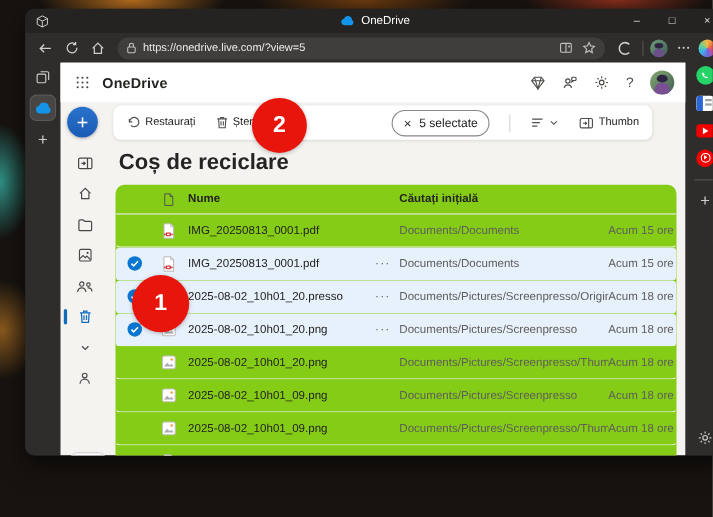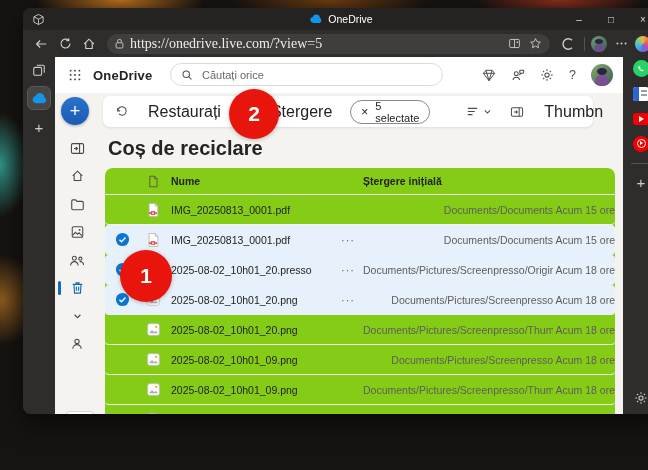--- a/index.html
+++ b/index.html
@@ -21,21 +21,21 @@
     background:#2e2d2b;box-shadow:0 8px 24px rgba(0,0,0,.6);overflow:hidden;margin-left:15px;}
   .titlebar{position:absolute;left:0;top:0;right:0;height:22px;background:#242321;display:flex;align-items:center;}
   .cube{margin-left:9px;color:#cfcecc;}
   .tab-center{position:absolute;left:0;right:0;top:0;height:22px;display:flex;align-items:center;justify-content:center;gap:6px;color:#ffffff;font-size:10.5px;}
   .win-controls{margin-left:auto;display:flex;height:22px;}
   .win-btn{width:32px;height:22px;display:flex;align-items:center;justify-content:center;color:#dddcdb;font-size:10px;}
   
   .navbar{position:absolute;left:0;top:22px;right:0;height:27px;background:#2e2d2b;display:flex;align-items:center;padding:0 8px;box-sizing:border-box;gap:4px;}
   .nav-icon{width:20px;height:20px;display:flex;align-items:center;justify-content:center;color:#cfcecc;flex:0 0 auto;}
   .addr{flex:1;height:20px;background:#3f3e3c;border-radius:10px;display:flex;align-items:center;padding:0 8px;gap:6px;min-width:0;margin:0 4px;}
-  .addr .url{flex:1;color:#ececeb;font-size:14px;white-space:nowrap;overflow:hidden;font-family:Liberation Serif, serif;}
+  .addr .url{flex:1;color:#ececeb;font-size:10px;white-space:nowrap;overflow:hidden;}
   .addr-right{display:flex;gap:8px;align-items:center;color:#c4c3c1;}
   .nav-divider{width:1px;height:14px;background:#55534f;margin:0 2px;}
   .avatar-sm{width:16px;height:16px;border-radius:50%;background:linear-gradient(135deg,#6f9d77,#3d5d55);position:relative;overflow:hidden;flex:0 0 auto;}
   .avatar-sm:after{content:"";position:absolute;left:4px;top:3px;width:8px;height:5px;border-radius:50%;background:#2c2440;}
   .avatar-sm:before{content:"";position:absolute;left:3px;top:8px;width:10px;height:8px;border-radius:5px 5px 0 0;background:#6b4f8a;}
   .copilot{width:16px;height:16px;border-radius:50%;background:conic-gradient(#f4b63f,#e8684a,#c84b9b,#6a6ae0,#3db6e8,#6fd08c,#f4b63f);}
   
   .bbody{position:absolute;left:0;top:49px;right:0;bottom:0;}
   .tabstrip{position:absolute;left:0;top:0;width:32px;bottom:0;background:#2e2d2b;display:flex;flex-direction:column;align-items:center;padding-top:6px;gap:9px;box-sizing:border-box;}
   .tabstrip .t-icon{color:#cfcecc;}
@@ -65,21 +65,21 @@
   .hdr-icons{position:absolute;right:10px;top:0;height:36px;display:flex;align-items:center;gap:15px;color:#4b4a47;}
   .avatar-lg{width:22px;height:22px;border-radius:50%;background:linear-gradient(135deg,#86a96f,#3d5d55);position:relative;overflow:hidden;}
   .avatar-lg:after{content:"";position:absolute;left:6px;top:4px;width:10px;height:7px;border-radius:50%;background:#2c2440;}
   .avatar-lg:before{content:"";position:absolute;left:4px;top:11px;width:14px;height:11px;border-radius:7px 7px 0 0;background:#7a4f93;}
   .help-q{font-size:12.5px;color:#4b4a47;}
   .page{position:absolute;left:0;right:0;top:36px;bottom:0;}
   
   .fab{position:absolute;left:6px;top:4px;width:28px;height:28px;border-radius:50%;background:linear-gradient(180deg,#2a72cc,#1a5bb4);color:#fff;display:flex;align-items:center;justify-content:center;font-size:18px;font-weight:400;box-shadow:0 1px 3px rgba(0,0,0,.3);}
   
   .cmdbar{position:absolute;left:48px;top:3px;width:490px;height:31px;background:#fff;border-radius:7px;box-shadow:0 1px 3px rgba(0,0,0,.1);display:flex;align-items:center;padding:0 12px;box-sizing:border-box;gap:18px;}
-  .cmd{display:flex;align-items:center;gap:20px;font-size:16px;color:#242321;}
+  .cmd{display:flex;align-items:center;gap:4px;font-size:10px;color:#242321;}
   .cmd .ci{color:#4f4d4b;}
   .sel-pill{margin-left:auto;display:flex;align-items:center;gap:7px;border:1px solid #8a8886;border-radius:13px;height:22px;padding:0 10px;font-size:11px;color:#242321;}
   .sel-x{font-size:12px;color:#242321;line-height:1;}
   .bar-divider{width:1px;height:16px;background:#d6d4d1;}
   .sort-group{display:flex;align-items:center;gap:4px;color:#4f4d4b;}
   .chev{color:#4f4d4b;}
   
   .page-title{position:absolute;left:53px;top:44px;font-size:20px;font-weight:600;color:#252423;}
   
   .rail{position:absolute;left:10px;top:46px;width:24px;display:flex;flex-direction:column;align-items:center;}
@@ -93,21 +93,21 @@
   .list-card{position:absolute;left:50px;top:75px;width:510px;height:277px;background:#84cc16;border-radius:8px;overflow:hidden;}
   .lrow{display:grid;grid-template-columns:26px 30px 170px 22px 190px 1fr;align-items:center;padding-left:10px;box-sizing:border-box;}
   .lhead{height:27px;border-bottom:1px solid #edebe9;color:#242321;font-size:10.5px;font-weight:700;}
   .lhead .hicon{color:#55534f;}
   .sort-col{display:flex;align-items:center;gap:4px;}
   .sort-arrow{font-size:10px;color:#55534f;font-weight:400;}
   .row{height:30px;font-size:10.5px;color:#242321;border-bottom:1px solid #f4f3f1;border-radius:4px;}
   .row.selected{background:#e7f1fb;border-bottom-color:#e7f1fb;}
   .cell{min-width:0;}
   .c-name{white-space:nowrap;overflow:hidden;text-overflow:ellipsis;padding-right:6px;}
-  .c-loc,.c-date{color:#5f5d5b;white-space:nowrap;overflow:hidden;text-align:right;}
+  .c-loc,.c-date{color:#5f5d5b;white-space:nowrap;overflow:hidden;}
   .more{color:#5f5d5b;font-size:11px;letter-spacing:1px;}
   .check,.icon-cell{display:flex;align-items:center;justify-content:flex-start;}
   .icon-cell{justify-content:center;padding-right:6px;}
   .hscroll{position:absolute;left:50px;top:357px;width:395px;height:5px;border-radius:3px;background:#8f8d8b;}
   
   .ann{position:absolute;border-radius:50%;background:#e8150c;color:#fff;display:flex;align-items:center;justify-content:center;font-size:21px;font-weight:700;z-index:60;box-shadow:0 1px 4px rgba(0,0,0,.25);}
   #ann-2{left:229px;top:89px;width:50px;height:50px;}
   #ann-1{left:120px;top:250px;width:52px;height:52px;}
 </style>
 </head>
@@ -240,27 +240,20 @@
               <circle cx="13" cy="3" r="1.1"></circle>
               <circle cx="3" cy="8" r="1.1"></circle>
               <circle cx="8" cy="8" r="1.1"></circle>
               <circle cx="13" cy="8" r="1.1"></circle>
               <circle cx="3" cy="13" r="1.1"></circle>
               <circle cx="8" cy="13" r="1.1"></circle>
               <circle cx="13" cy="13" r="1.1"></circle>
             </svg>
         </span>
         <span class="od-name">OneDrive</span>
-        <div class="search">
-          <svg width="12" height="12" viewBox="0 0 16 16" fill="none" stroke="#55534f" stroke-width="1.4">
-              <circle cx="7" cy="7" r="4.3"></circle>
-              <path d="m10.5 10.5 3.5 3.5"></path>
-            </svg>
-          <input type="text" placeholder="Căutați orice" style="">
-        </div>
         <div class="hdr-icons">
           <span>
             <svg width="14" height="13" viewBox="0 0 16 15" fill="none" stroke="currentColor" stroke-width="1.1">
                 <path d="M4.5 1.5h7L14.5 5 8 13.5 1.5 5z"></path>
                 <path d="M1.5 5h13M5.5 5 8 13.5 10.5 5M4.5 1.5 5.5 5M11.5 1.5 10.5 5"></path>
               </svg>
           </span>
           <span>
             <svg width="14" height="14" viewBox="0 0 16 16" fill="none" stroke="currentColor" stroke-width="1.2">
                 <circle cx="6" cy="6.5" r="2.2"></circle>
@@ -391,21 +384,21 @@
           <div class="lrow lhead">
             <span class="cell"></span>
             <span class="cell icon-cell hicon">
               <svg width="12" height="13" viewBox="0 0 14 16" fill="none" stroke="currentColor" stroke-width="1.1">
                   <path d="M3 1.5h6l3 3V14.5H3z"></path>
                   <path d="M9 1.5v3h3"></path>
                 </svg>
             </span>
             <span class="cell">Nume</span>
             <span class="cell"></span>
-            <span class="cell">Ștergere inițială</span>
+            <span class="cell">Căutați inițială</span>
           </div>
           <div id="file-list">
   <div class="lrow row">
     <span class="cell check">
       
     </span>
     <span class="cell icon-cell">
       <svg class="file-icon fi-pdf" width="14" height="16" viewBox="0 0 16 18">
                     <path d="M3.5 1.5h7l3 3V16.5h-10z" fill="#fff" stroke="#b8b6b4" stroke-width="1"></path>
                     <path d="M10.5 1.5v3h3" fill="none" stroke="#b8b6b4" stroke-width="1"></path>

